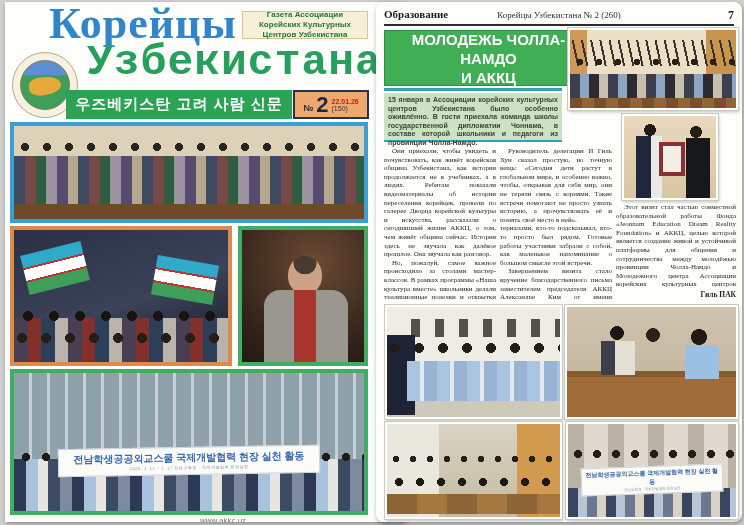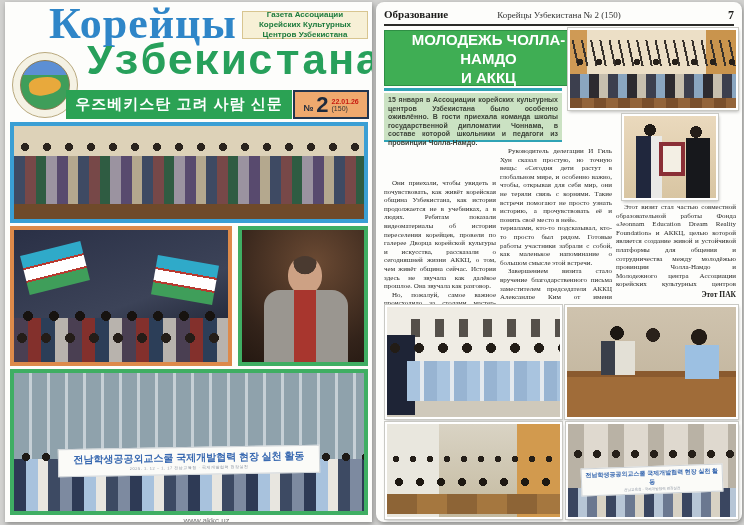--- a/index.html
+++ b/index.html
@@ -1,18 +1,18 @@
 <!DOCTYPE html>
 <html><head>
 <meta charset="utf-8">
 <style>
   html,body{margin:0;padding:0;background:#d2d2d0;font-family:"Liberation Serif",serif;}
   .sheet{position:relative;width:744px;height:525px;margin:0 auto;background:#d2d2d0;overflow:hidden;}
   .page{position:absolute;top:2px;height:520px;background:#fdfdfb;box-shadow:1px 2px 5px rgba(0,0,0,.35);overflow:hidden;}
-  .page.left{left:5px;width:367px;}
+  .page.left{left:5px;width:367px;padding-left:33px;}
   .page.right{left:376px;width:366px;border-radius:8px;}
 
   
   .title-w1{position:absolute;left:44px;top:-4px;font-size:44px;font-weight:bold;color:#2f86c8;letter-spacing:1px;}
   .title-w2{position:absolute;left:82px;top:36px;font-size:43px;font-weight:bold;color:#27a05b;letter-spacing:1px;font-family:Liberation Mono, monospace;}
   .gazette-box{position:absolute;left:237px;top:9px;width:126px;height:28px;background:#f7f0d6;border:1px solid #d8c590;
     color:#1c7a3c;font-family:"Liberation Sans",sans-serif;font-weight:bold;font-size:8px;line-height:10px;
     display:flex;align-items:center;justify-content:center;text-align:center;padding:2px;box-sizing:border-box;}
   .korean-bar{position:absolute;left:61px;top:88px;width:226px;height:29px;background:#2ba254;color:#ffffff;
     font-family:"Liberation Sans",sans-serif;font-weight:bold;font-size:15px;display:flex;align-items:center;justify-content:center;letter-spacing:1px;}
@@ -81,21 +81,21 @@
 
   .headline-box{position:absolute;left:8px;top:28px;width:209px;height:56px;background:#3fae54;border:1px solid #2e8f44;
     box-sizing:border-box;display:flex;flex-direction:column;align-items:center;justify-content:center;
     color:#fff;font-family:"Liberation Sans",sans-serif;font-weight:bold;font-size:15px;line-height:19px;text-align:center;}
   .teal-rule{position:absolute;left:8px;top:86px;width:178px;height:3px;background:#2fa3b5;}
   .lead-box{position:absolute;left:8px;top:91px;width:178px;height:49px;background:#cbe2c3;border-bottom:2px solid #2fa3b5;
     box-sizing:border-box;padding:3px 4px;color:#3c4238;font-family:"Liberation Sans",sans-serif;font-weight:bold;
     font-size:7px;line-height:8.6px;text-align:justify;}
   .col{position:absolute;font-size:7px;line-height:8.6px;text-align:justify;color:#2a2a28;overflow:hidden;}
   .col p{margin:0;text-indent:8px;}
-  .col-1{left:8px;top:145px;width:112px;height:152px;margin-top:32px;}
+  .col-1{left:8px;top:145px;width:112px;height:152px;}
   .col-2{left:124px;top:145px;width:112px;height:152px;}
   .col-3{left:240px;top:201px;width:120px;height:86px;}
   .author{position:absolute;left:240px;top:288px;width:120px;text-align:right;font-weight:bold;font-size:7.5px;color:#1f1f1d;}
 
   
   .ph-r1{left:192px;top:26px;width:170px;height:82px;
     background:
       radial-gradient(circle 3.5px at 10px 6px,#26201a 98%,transparent) 0 26px/19px 22px repeat-x,
       repeating-linear-gradient(78deg,transparent 0 7px,#38322c 7px 9px) 0 10px/100% 26px no-repeat,
       repeating-linear-gradient(90deg,#3c3f4e 0 10px,#8aa6c0 10px 19px,#2d2b30 19px 29px,#c7bfae 29px 38px) 0 44px/100% 24px no-repeat,
@@ -186,21 +186,21 @@
       </div>
     </div>
 
     <div class="footer-url">www.akkc.uz</div>
   </div>
 
   <div class="page right">
 
     <div class="rp-header">
       <span class="rp-section">Образование</span>
-      <span class="rp-center">Корейцы Узбекистана № 2 (150)</span>
+      <span class="rp-center">Корейцы Узбекистана № 2 (260)</span>
       <span class="rp-pageno">7</span>
     </div>
 
     <div class="headline-box">
       <span>МОЛОДЕЖЬ ЧОЛЛА-НАМДО</span>
       <span>И АККЦ</span>
     </div>
     <div class="teal-rule"></div>
 
     <div class="ph ph-r1 frame-scan"></div>
@@ -216,21 +216,21 @@
       <p>Руководитель делегации И Гиль Хун сказал простую, но точную вещь: «Сегодня дети растут в глобальном мире, и особенно важно, чтобы, открывая для себя мир, они не теряли связь с корнями. Такие встречи помогают не просто узнать историю, а прочувствовать её и понять своё место в ней».</p>
       <p style="text-indent:0">териалами, кто-то подсказывал, кто-то просто был рядом. Готовые работы участники забрали с собой, как маленькое напоминание о большом смысле этой встречи.</p>
       <p>Завершением визита стало вручение благодарственного письма заместителем председателя АККЦ Александре Ким от имени президента образовательного фонда в знак уважения и признательности за сотрудничество и вклад в сохранение культурного наследия.</p>
     </div>
 
     <div class="ph ph-r2 frame-scan"></div>
 
     <div class="col col-3">
       <p>Этот визит стал частью совместной образовательной работы Фонда «Jeonnam Education Dream Reality Foundation» и АККЦ, целью которой является создание живой и устойчивой платформы для общения и сотрудничества между молодёжью провинции Чолла-Намдо и Молодежного центра Ассоциации корейских культурных центров Узбекистана.</p>
     </div>
-    <div class="author">Этот ПАК</div>
+    <div class="author">Гиль ПАК</div>
 
     <div class="ph ph-r3 frame-scan"></div>
     <div class="ph ph-r4 frame-scan"></div>
     <div class="ph ph-r5 frame-scan"></div>
 
     <div class="ph ph-r6 frame-scan">
       <div class="banner">
         <span>전남학생공공외교스쿨 국제개발협력 현장 실천 활동</span>
         <small>전남교육청 · 국제개발협력 현장실천</small>
       </div>

